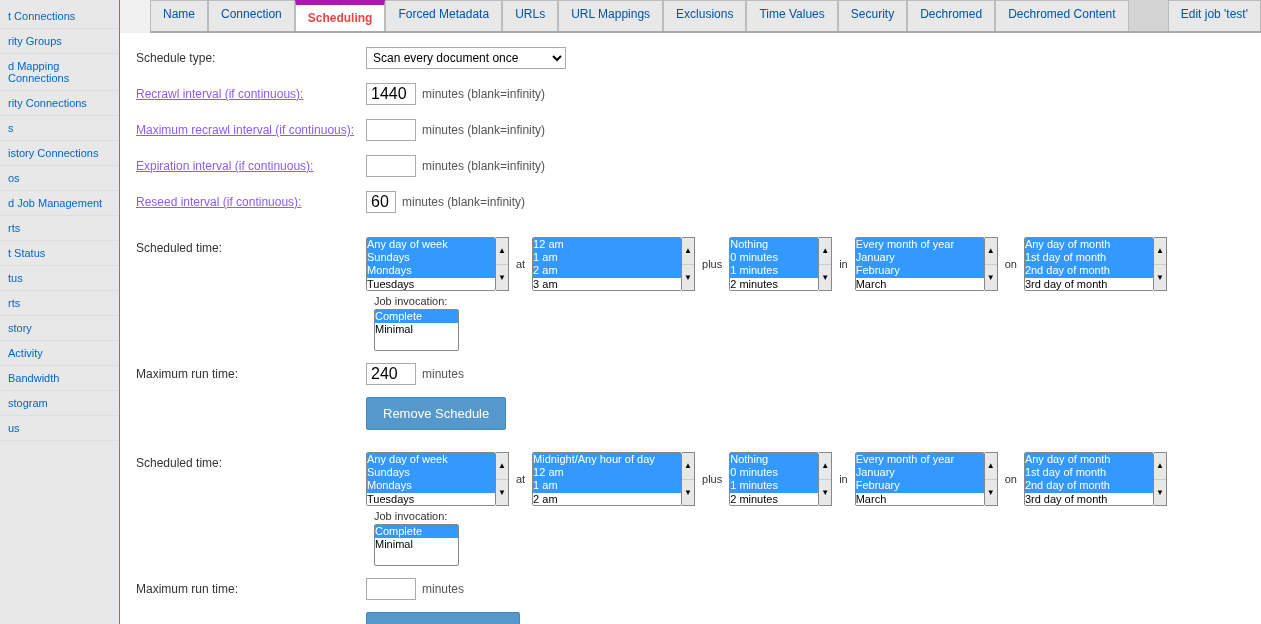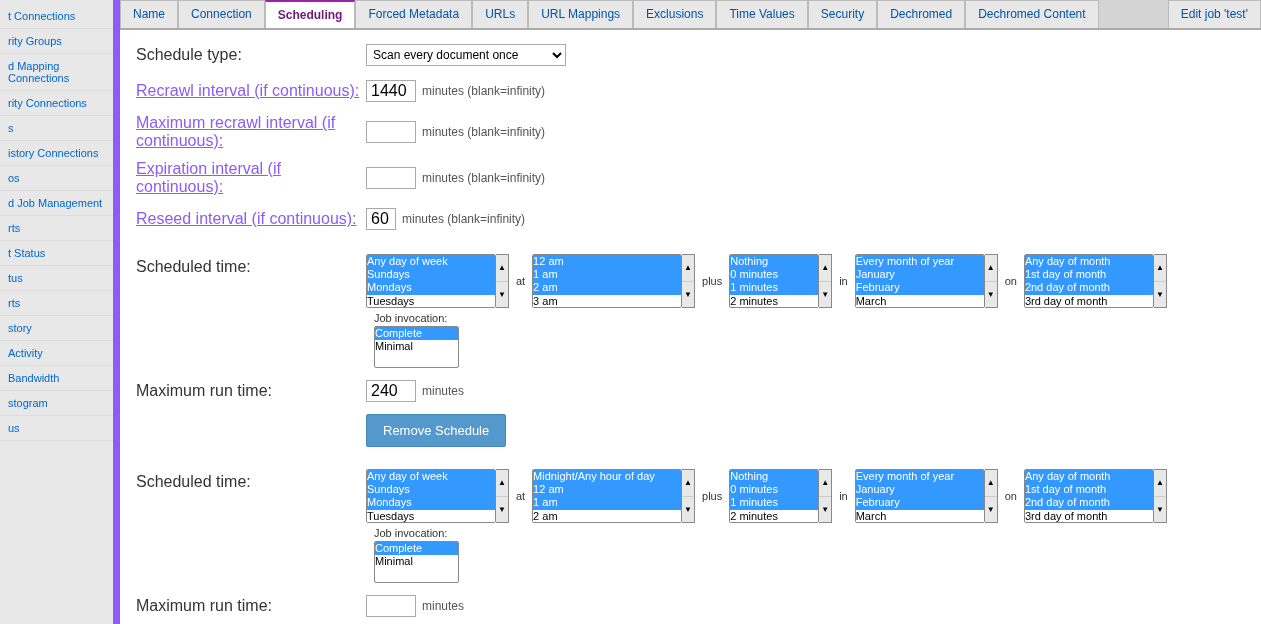--- a/index.html
+++ b/index.html
@@ -2,21 +2,21 @@
 <html><head>
   <meta charset="utf-8">
   <style>
     * { box-sizing: border-box; margin: 0; padding: 0; }
     body { font-family: Arial, sans-serif; font-size: 12px; background: #f0f0f0; display: flex; height: 624px; overflow: hidden; }
 
     
     .sidebar {
       width: 120px;
       background: #e8e8e8;
-      border-right: 7px solid #8b5cf6;
+      border-right: 1px solid #8b5cf6;
       flex-shrink: 0;
       padding-top: 4px;
     }
     .sidebar-item {
       padding: 6px 8px;
       color: #0066cc;
       cursor: pointer;
       font-size: 11px;
       border-bottom: 1px solid #ddd;
     }
@@ -29,35 +29,36 @@
       overflow: hidden;
     }
 
     
     .tab-bar {
       display: flex;
       background: #d4d4d4;
       border-bottom: 2px solid #aaa;
       flex-wrap: nowrap;
       overflow: hidden;
+      margin-left: 30px;
     }
     .tab {
       padding: 6px 12px;
       cursor: pointer;
       border: 1px solid #bbb;
       border-bottom: none;
       background: #e8e8e8;
       color: #0055aa;
       font-size: 12px;
       white-space: nowrap;
     }
     .tab.active {
       background: #fff;
-      border-top: 2px solid #a21caf;
-      color: #701a75;
+      border-top: 5px solid #a21caf;
+      color: #ef4444;
       font-weight: bold;
     }
     .tab-edit {
       margin-left: auto;
       padding: 6px 12px;
       background: #e8e8e8;
       border: 1px solid #bbb;
       border-bottom: none;
       color: #0055aa;
       font-size: 12px;
@@ -76,21 +77,21 @@
     .form-row {
       display: flex;
       align-items: center;
       margin-bottom: 10px;
       min-height: 26px;
     }
     .form-label {
       width: 230px;
       flex-shrink: 0;
       color: #333;
-      font-size: 16px;
+      font-size: 12px;
     }
     .form-label span.link { color: #8b5cf6; text-decoration: underline; cursor: pointer; }
 
     input[type="text"] {
       border: 1px solid #aaa;
       padding: 10px 4px;
       font-size: 16px;
       height: 22px;
     }
     .minutes-label { margin-left: 6px; color: #555; font-size: 12px; }

